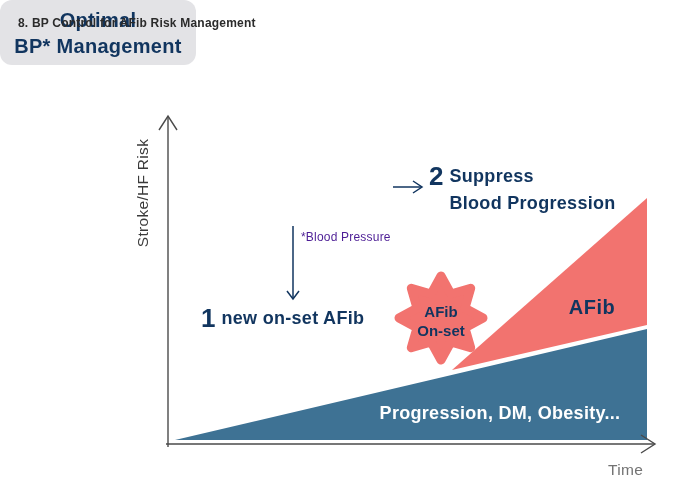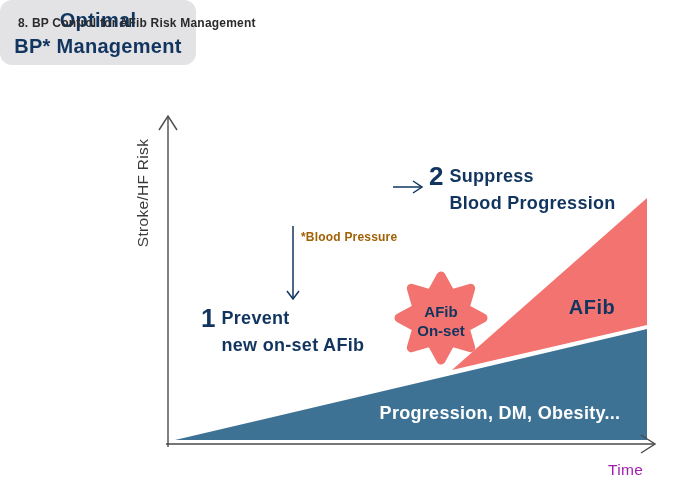--- a/index.html
+++ b/index.html
@@ -15,34 +15,34 @@
     left:18px;top:16px;
     font-size:12px;font-weight:700;color:#2b2b2b;letter-spacing:.2px;
   }
   .y-axis-label{
     left:58px;top:184px;width:170px;text-align:center;
     font-size:15.5px;font-weight:500;color:#3a3a3a;letter-spacing:.3px;
     transform:rotate(-90deg);
   }
   .x-axis-label{
     left:608px;top:461px;
-    font-size:15.5px;font-weight:500;color:#a21caf;letter-spacing:.3px;
+    font-size:15.5px;font-weight:500;color:#737373;letter-spacing:.3px;
   }
   .mgmt-box{
     left:196px;top:160px;width:196px;height:65px;
     background:#e3e3e6;border-radius:12px;z-index:2;
     display:flex;flex-direction:column;justify-content:center;align-items:center;
     text-align:center;
   }
   .mgmt-box .line{
     font-size:20px;font-weight:700;color:#11355f;line-height:26px;letter-spacing:.3px;
   }
   .footnote{
     left:301px;top:230px;
-    font-size:12px;font-weight:700;color:#a16207;letter-spacing:.2px;text-align:right;
+    font-size:12px;font-weight:400;color:#4c1d95;letter-spacing:.2px;text-align:right;
   }
   .step{
     display:flex;align-items:flex-start;z-index:2;
   }
   .step .num{
     font-size:26px;font-weight:700;color:#11355f;line-height:27px;margin-right:6px;
   }
   .step .lines{display:flex;flex-direction:column;}
   .step .lines .line{
     font-size:18px;font-weight:700;color:#11355f;line-height:27px;letter-spacing:.3px;white-space:nowrap;
@@ -102,21 +102,20 @@
   <div class="num">2</div>
   <div class="lines">
     <div class="line">Suppress</div>
     <div class="line">Blood Progression</div>
   </div>
 </div>
 
 <div class="txt step step-1">
   <div class="num">1</div>
   <div class="lines">
-    <div class="line">Prevent</div>
     <div class="line">new on-set AFib</div>
   </div>
 </div>
 
 <div class="txt burst-label">
   <div>AFib</div>
   <div>On-set</div>
 </div>
 
 <div class="txt afib-region-label">AFib</div>

